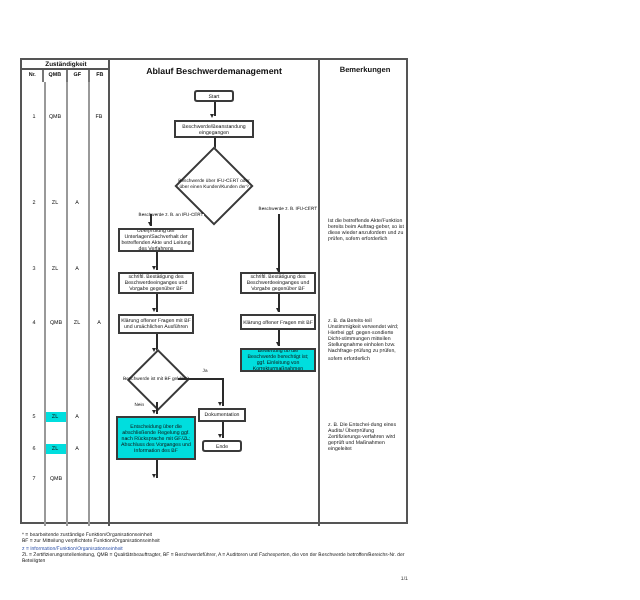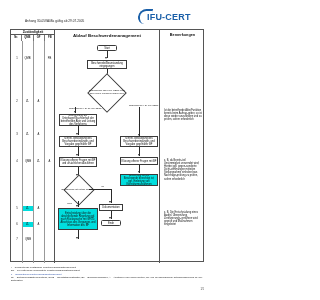--- a/index.html
+++ b/index.html
@@ -116,27 +116,20 @@
   .foot { position:absolute; left:11px; top:266px; width:192px; }
   .foot div { font-size:2.5px; line-height:3.3px; color:#222; }
   .foot .blue { color:#2a4fa8; }
   .pageno { position:absolute; right:8px; top:288px; font-size:2.6px; color:#444; }
 </style>
 </head>
 <body>
 
 <div class="page">
 
-  <div class="hdr">
-    <div class="doc-ref">Anhang 30-05VA08a gültig ab 29.07.2005</div>
-    <div class="logo">
-      <div class="logo-swoosh"></div>
-      <div class="logo-text">IFU-CERT</div>
-    </div>
-  </div>
 
   <div class="tbl">
 
     <div class="th-row">
       <div class="th-zu">
         <div class="th-zu-title">Zuständigkeit</div>
         <div class="th-zu-subs">
           <div>Nr.</div>
           <div>QMB</div>
           <div>GF</div>

